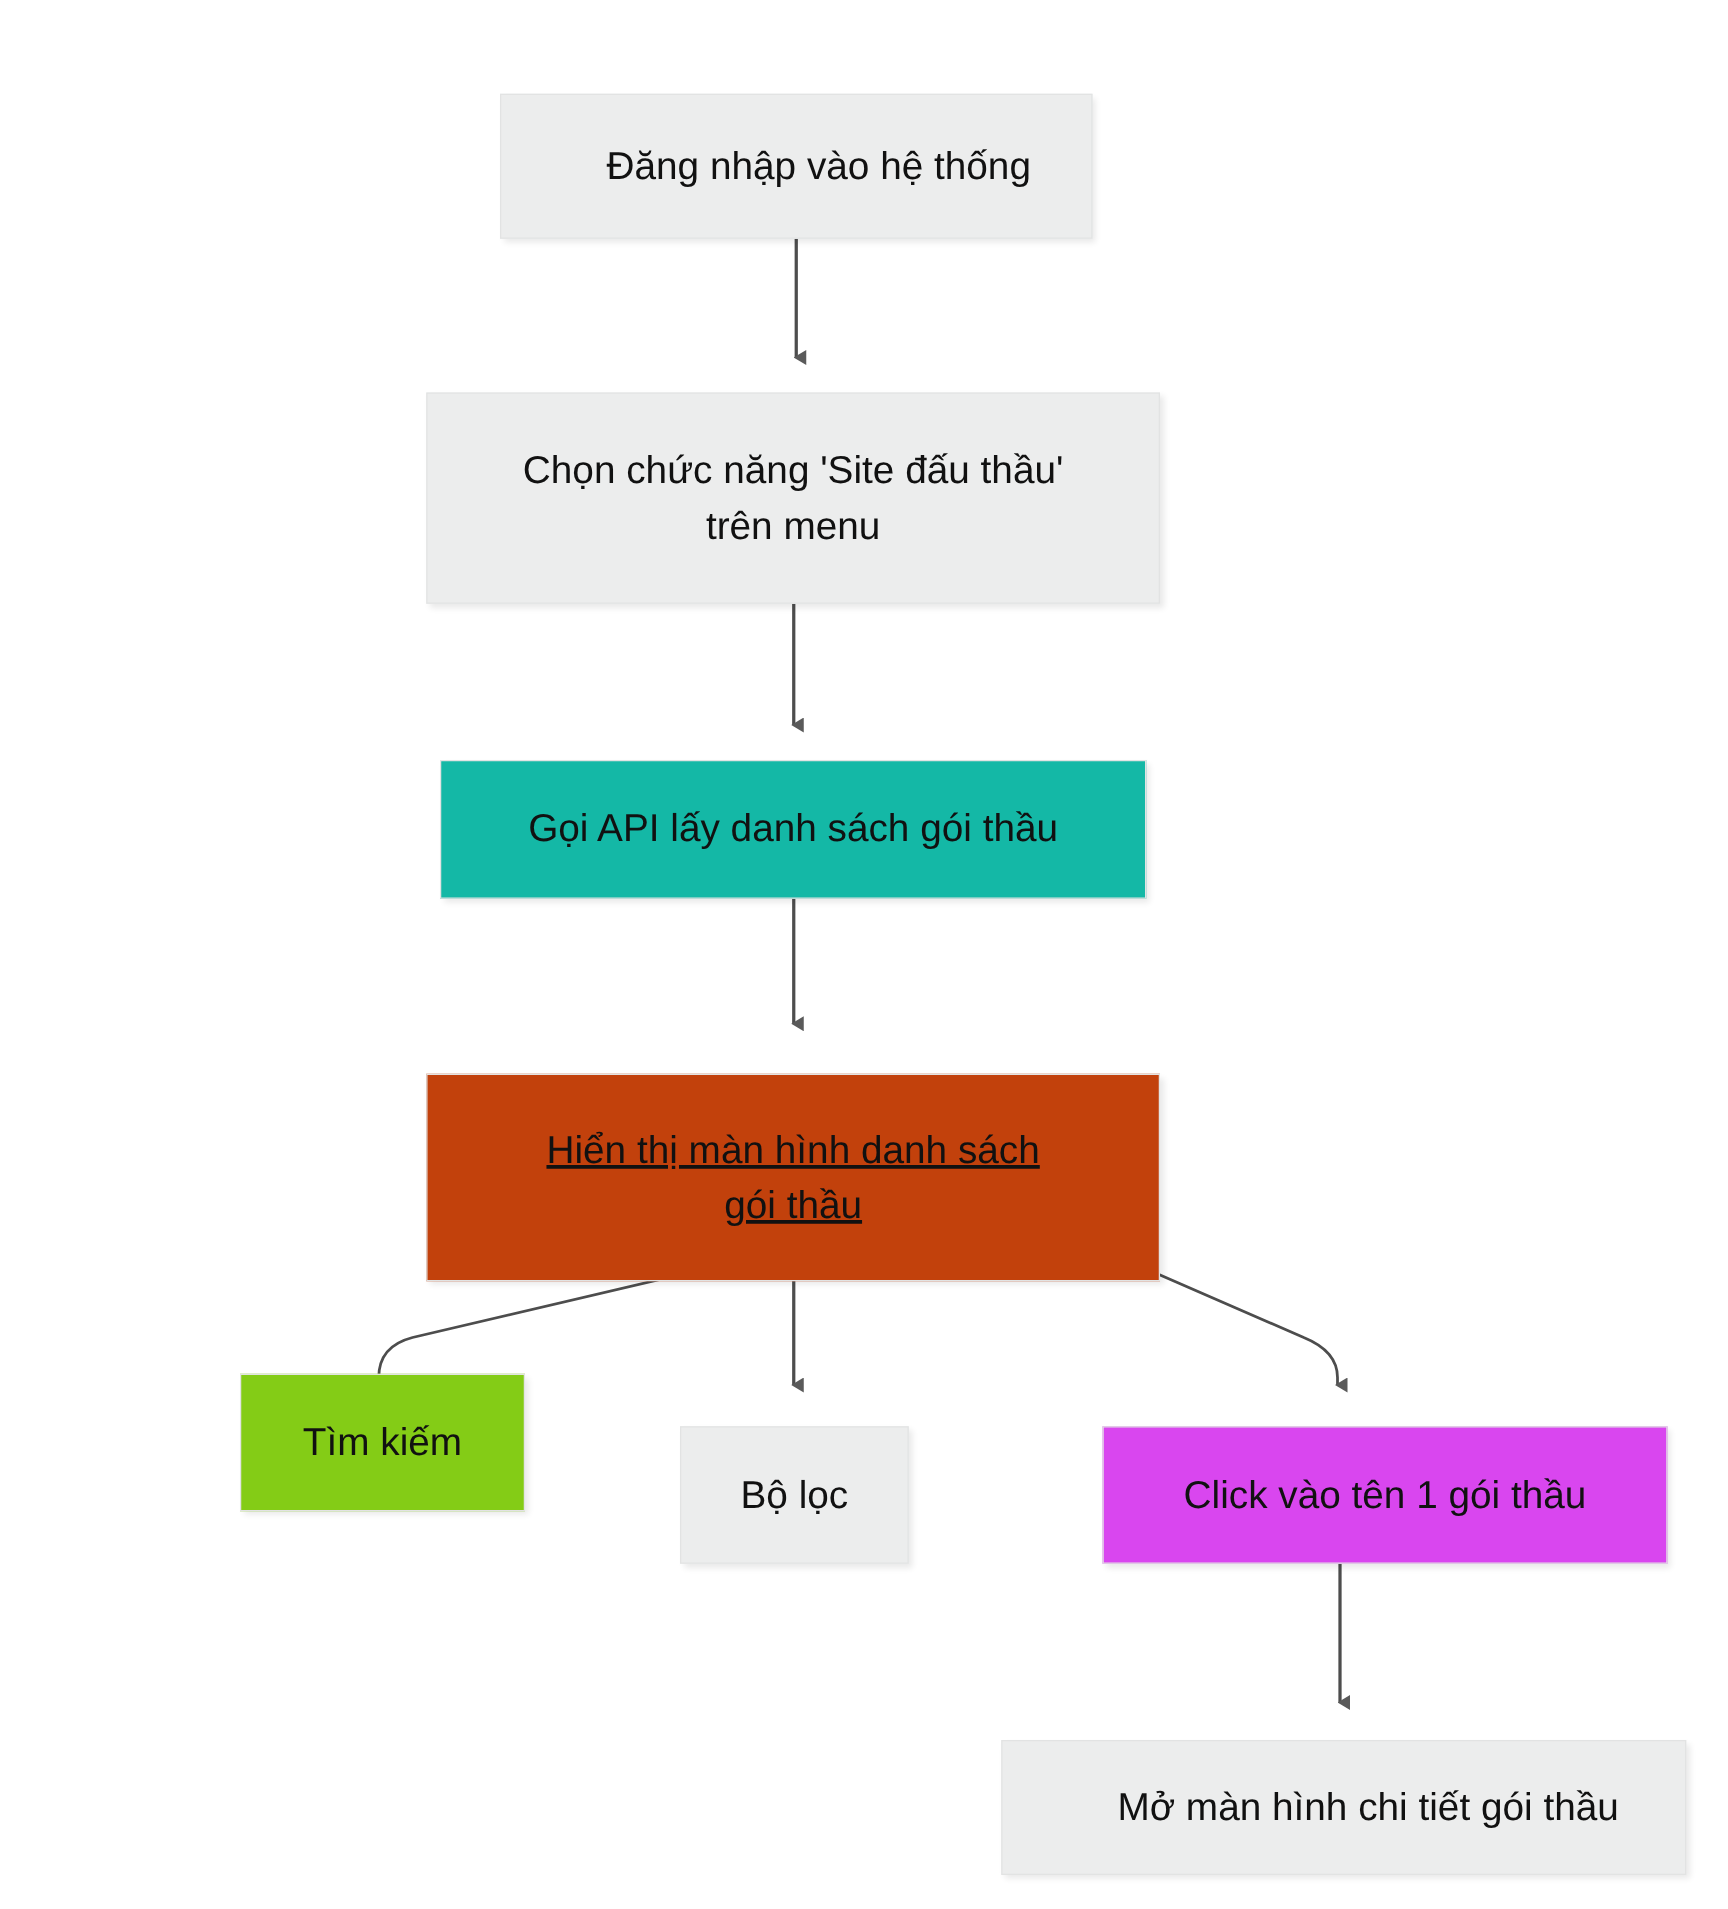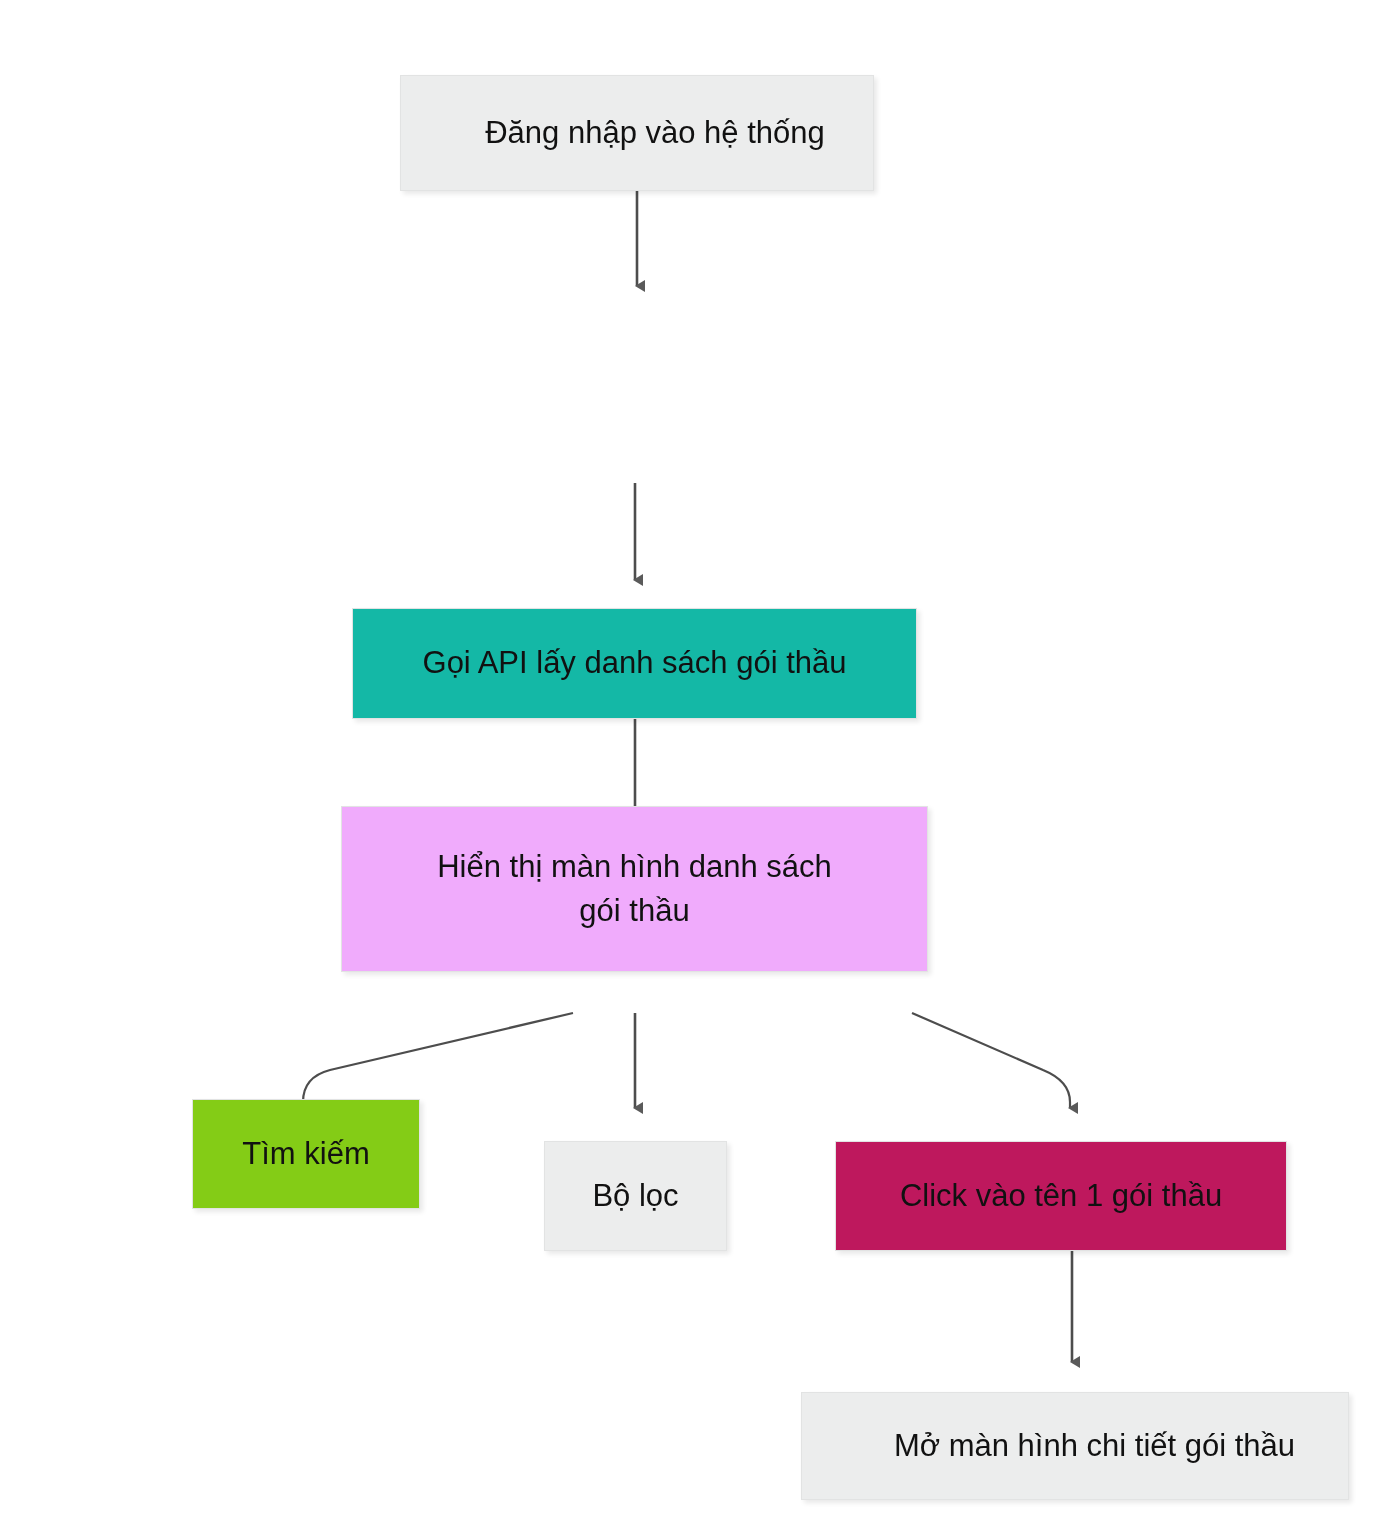--- a/index.html
+++ b/index.html
@@ -68,27 +68,29 @@
       <path d="M 635 1013 L 635 1108" marker-end="url(#arrow)"></path>
 
       <path stroke-width="2.2" d="M 912 1013 L 1043 1070 Q 1070 1081 1070 1102 L 1070 1108" marker-end="url(#arrow)"></path>
 
       <path d="M 1072 1251 L 1072 1362" marker-end="url(#arrow)"></path>
     </g>
   </svg>
 
   <div class="node" style="left: 400px; top: 75px; width: 474px; height: 116px; background: rgb(236, 237, 237); border-color: rgb(226, 227, 227); color: rgb(17, 17, 17); padding-left: 36px;">Đăng nhập vào hệ thống</div>
 
+  <div class="node" style="left: 341px; top: 314px; width: 587px; height: 169px; background: rgb(236, 237, 237); border-color: rgb(226, 227, 227); color: rgb(17, 17, 17);">Chọn chức năng 'Site đấu thầu'
+trên menu</div>
 
   <div class="node" style="left: 352px; top: 608px; width: 565px; height: 111px; background: #14b8a6; border-color: rgb(226, 227, 227); color: rgb(17, 17, 17);">Gọi API lấy danh sách gói thầu</div>
 
-  <div class="node" style="left: 341px; top: 806px; width: 587px; height: 166px; background: #f0abfc; border-color: rgb(226, 227, 227); color: rgb(17, 17, 17);">Hiển thị màn hình danh sách
+  <div class="node" style="left: 341px; top: 859px; width: 587px; height: 166px; background: #c2410c; border-color: rgb(226, 227, 227); color: rgb(17, 17, 17); text-decoration: underline;">Hiển thị màn hình danh sách
 gói thầu</div>
 
   <div class="node" style="left: 192px; top: 1099px; width: 228px; height: 110px; background: #84cc16; border-color: rgb(226, 227, 227); color: rgb(17, 17, 17);">Tìm kiếm</div>
 
   <div class="node" style="left: 544px; top: 1141px; width: 183px; height: 110px; background: rgb(236, 237, 237); border-color: rgb(226, 227, 227); color: rgb(17, 17, 17); text-align: right;">Bộ lọc</div>
 
-  <div class="node" style="left: 835px; top: 1141px; width: 452px; height: 110px; background: #be185d; border-color: rgb(226, 227, 227); color: rgb(17, 17, 17); text-align: center;">Click vào tên 1 gói thầu</div>
+  <div class="node" style="left: 882px; top: 1141px; width: 452px; height: 110px; background: #d946ef; border-color: rgb(226, 227, 227); color: rgb(17, 17, 17); text-align: center;">Click vào tên 1 gói thầu</div>
 
   <div class="node" style="left: 801px; top: 1392px; width: 548px; height: 108px; background: rgb(236, 237, 237); border-color: rgb(226, 227, 227); color: rgb(17, 17, 17); padding-left: 39px;">Mở màn hình chi tiết gói thầu</div>
 
 </div>
 
 </body></html>

